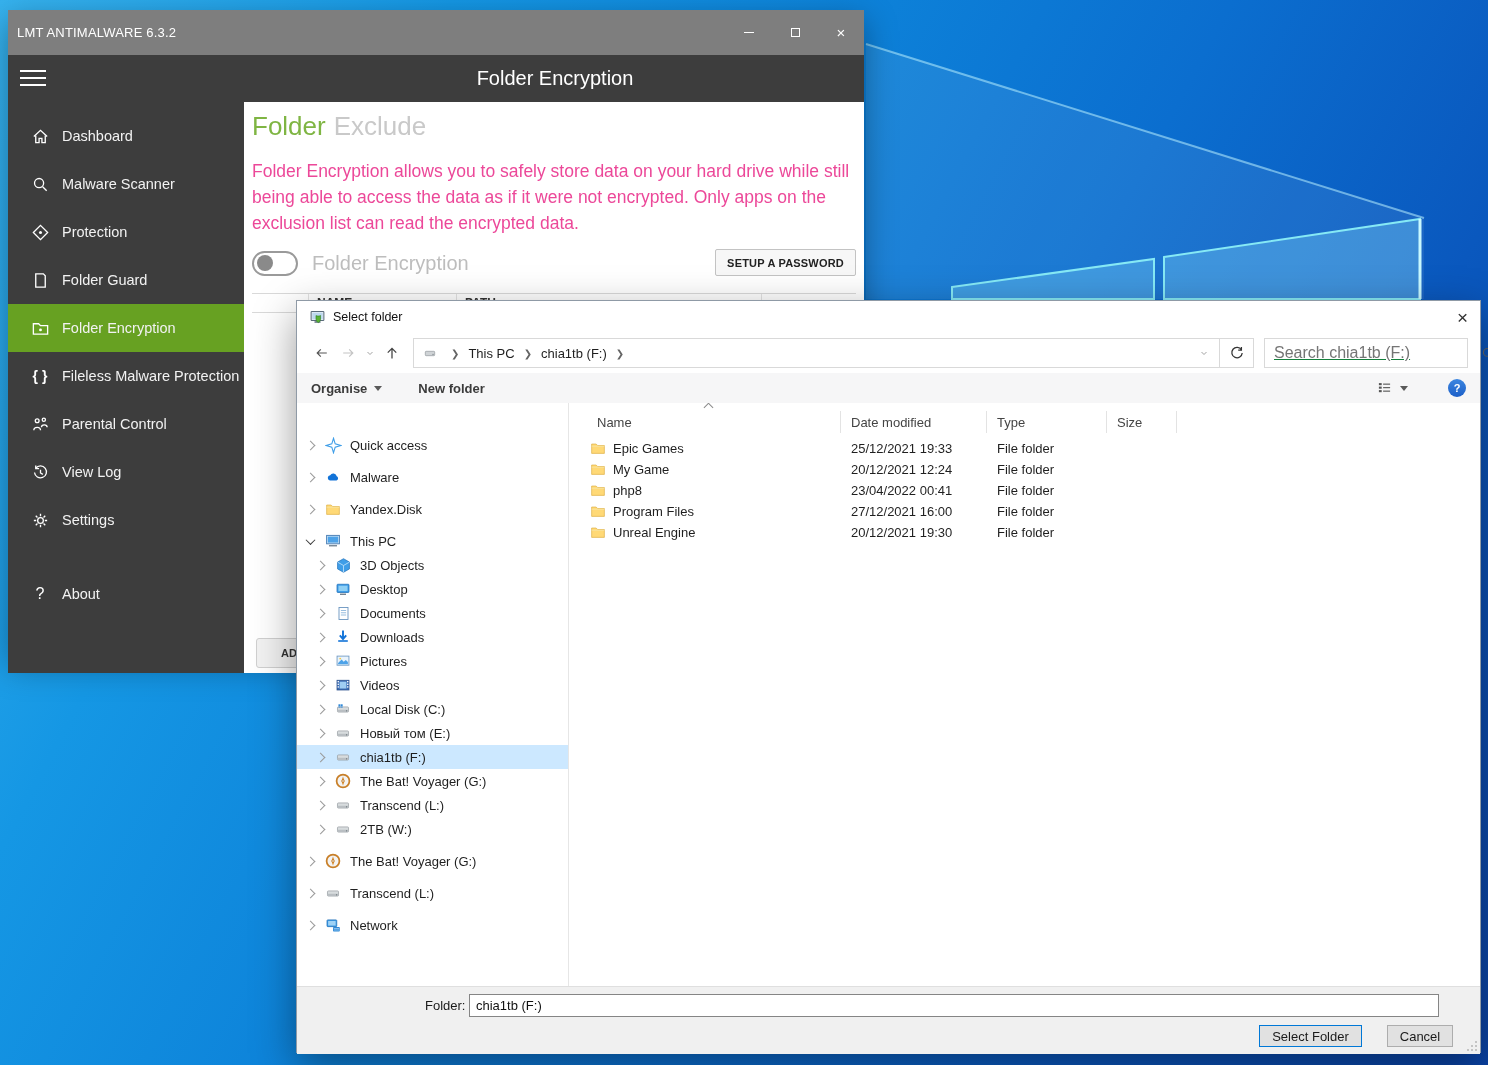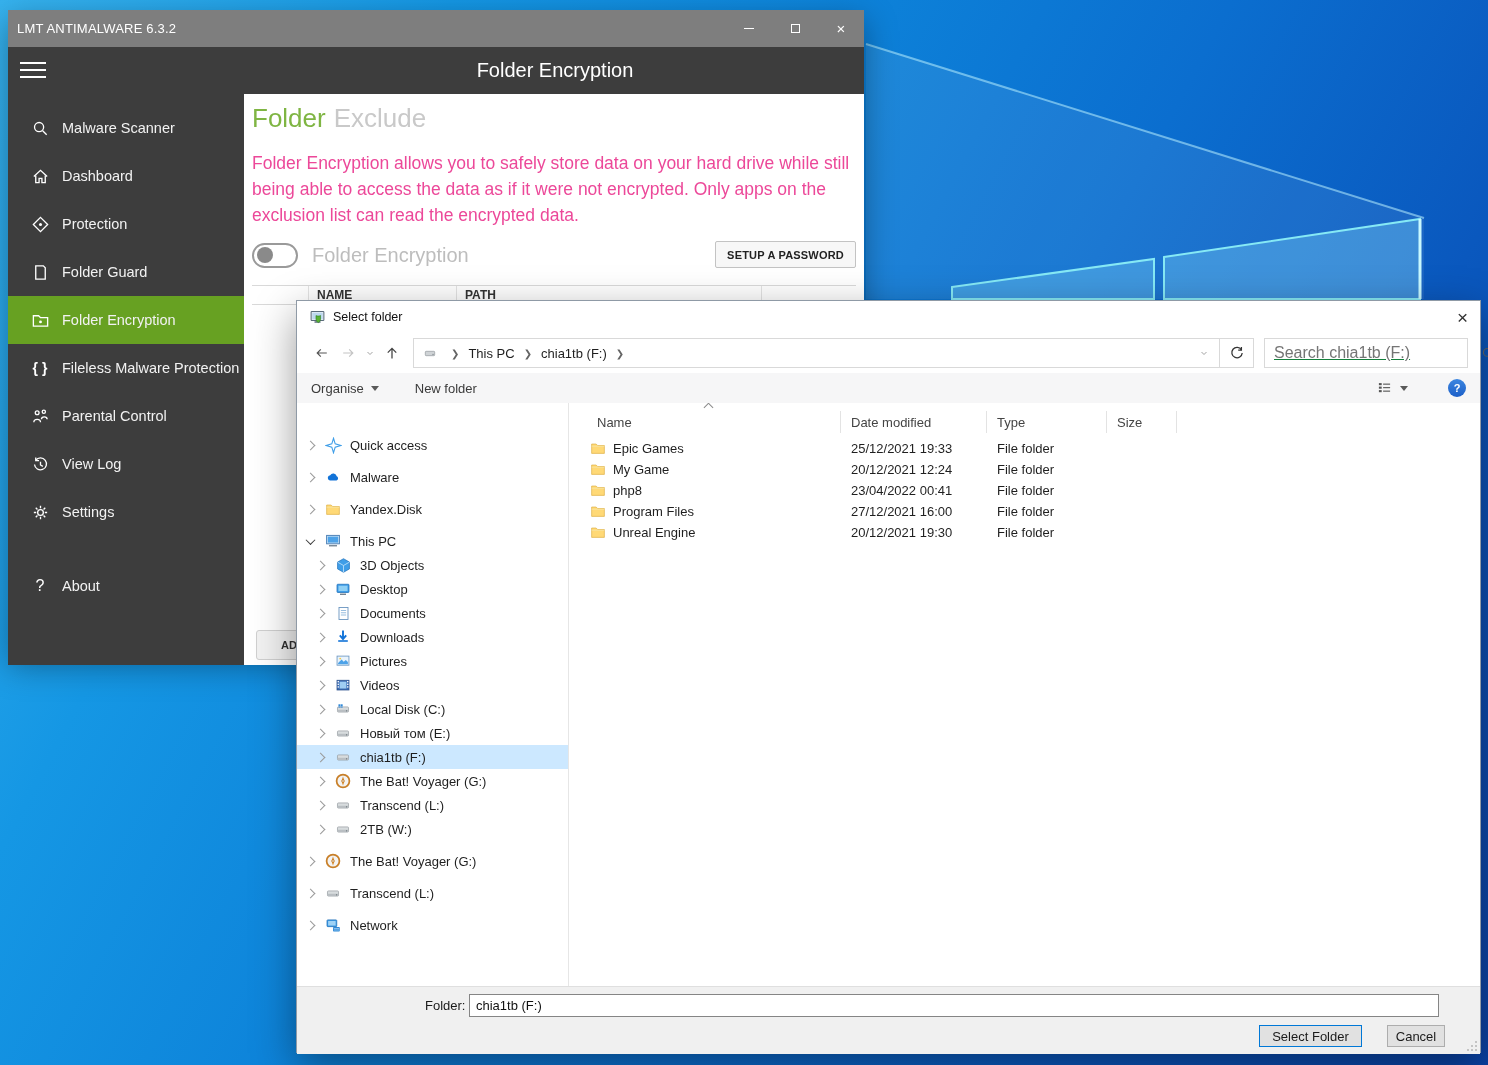--- a/index.html
+++ b/index.html
@@ -7,21 +7,21 @@
   body { font-family:"Liberation Sans", sans-serif;
     background:linear-gradient(118deg,#36b2ee 0%,#1597e4 22%,#0d82d9 42%,#0b6ecf 60%,#0a58be 78%,#0a42a4 100%); position:relative; }
   svg { display:block; }
 
   
   .desktop-art { position:absolute; inset:0; z-index:0; }
 
   
   .app { position:absolute; left:8px; top:10px; width:856px; height:646px; z-index:2;
          box-shadow:0 10px 30px rgba(0,0,0,.35); background:#fff; }
-  .app-titlebar { height:37px; background:#7e7e7e; color:#fff; display:flex; align-items:center; }
+  .app-titlebar { height:45px; background:#7e7e7e; color:#fff; display:flex; align-items:center; }
   .app-title { font-size:13px; padding-left:9px; letter-spacing:.2px; flex:1; }
   .winbtn { width:46px; height:28px; display:flex; align-items:center; justify-content:center; color:#fff; font-size:14px; }
   .wb-min i { display:block; width:10px; height:1px; background:#fff; }
   .wb-max i { display:block; width:9px; height:9px; border:1px solid #fff; }
   .wb-close { font-size:15px; }
   .app-header { height:47px; background:#3d3d3d; position:relative; }
   .hamburger { position:absolute; left:12px; top:13px; width:26px; height:20px; display:flex; flex-direction:column; justify-content:space-between; padding:2px 0; cursor:pointer; }
   .hamburger i { display:block; height:2px; background:#fff; }
   .app-header-title { position:absolute; left:238px; right:0; top:0; height:47px; line-height:47px; text-align:center; color:#fff; font-size:20px; font-weight:300; }
   .app-body { display:flex; height:571px; }
@@ -58,21 +58,21 @@
   .nav-ic { display:flex; align-items:center; justify-content:center; cursor:pointer; }
   .addr { flex:1; height:30px; border:1px solid #d9d9d9; margin-left:8px; display:flex; align-items:center; background:#fff; }
   .addr-drive { margin:0 6px 0 8px; }
   .crumb { font-size:13px; color:#1f1f1f; padding:0 2px; cursor:pointer; }
   .crumb-sep { font-size:10px; color:#646464; padding:0 7px; cursor:pointer; }
   .addr-dd { width:30px; height:28px; display:flex; align-items:center; justify-content:center; margin-left:auto; cursor:pointer; }
   .refresh-box { width:34px; height:30px; border:1px solid #d9d9d9; border-left:none; display:flex; align-items:center; justify-content:center; cursor:pointer; }
   .searchbox { width:204px; height:30px; border:1px solid #d9d9d9; margin-left:10px; display:flex; align-items:center; background:#fff; }
   .searchbox input { flex:1; border:none; outline:none; font-size:16px; color:#15803d; padding-left:9px; font-family:inherit; background:transparent;text-decoration:underline; }
   .dlg-toolbar { height:30px; background:#f6f6f7; display:flex; align-items:center; padding:0 14px; font-size:13px; color:#3b3b3b; }
-  .tb-item { display:flex; align-items:center; cursor:pointer; }
+  .tb-item { display:flex; align-items:center; cursor:pointer;font-weight:bold; }
   .tb-caret { width:0; height:0; border-left:4px solid transparent; border-right:4px solid transparent; border-top:5px solid #5a5a5a; margin-left:7px; }
   .tb-new { margin-left:36px; }
   .tb-right { margin-left:auto; display:flex; align-items:center; }
   .help-btn { width:18px; height:18px; border-radius:50%; background:linear-gradient(#3c86e0,#1c5fc8); color:#fff; font-size:11px; font-weight:bold; display:flex; align-items:center; justify-content:center; margin-left:40px; cursor:pointer; }
   .dlg-main { height:583px; display:flex; overflow:hidden; }
   .tree { width:272px; border-right:1px solid #e6e6e6; padding-top:30px; overflow:hidden; }
   .tree-row { height:24px; display:flex; align-items:center; font-size:13px; color:#1f1f1f; cursor:pointer; }
   .tree-row.lvl0 { padding-left:10px; margin-top:8px; }
   .tree-row.lvl0.first { margin-top:0; }
   .tree-row.lvl1 { padding-left:20px; }
@@ -94,21 +94,21 @@
   .f-c0 { width:272px; display:flex; align-items:center; padding-left:20px; }
   .f-c0 .t-ic { margin-right:6px; }
   .f-c1 { width:146px; padding-left:10px; }
   .f-c2 { width:120px; padding-left:10px; }
   .f-c3 { width:70px; padding-left:10px; }
   .dlg-footer { height:68px; background:#f0f0f0; border-top:1px solid #dfdfdf; position:relative; }
   .folder-label { position:absolute; left:128px; top:11px; width:36px; font-size:13px; color:#1a1a1a; text-align:right; }
   .folder-input { position:absolute; left:172px; top:7px; width:970px; height:23px; border:1px solid #858585; font-size:13px; color:#111; padding:0 6px; font-family:inherit; outline:none; background:#fff; }
   .btn { position:absolute; top:38px; height:22px; background:#e1e1e1; font-size:13px; color:#1a1a1a; font-family:inherit; cursor:pointer; }
   .btn-select { left:962px; width:103px; border:1.5px solid #0078d7; }
-  .btn-cancel { left:1090px; width:58px; border:1px solid #adadad; }
+  .btn-cancel { left:1090px; width:66px; border:1px solid #adadad; }
   .resize-grip { position:absolute; right:3px; bottom:3px; width:10px; height:10px; opacity:.5; }
 </style>
 </head>
 <body>
 
 <svg class="desktop-art" width="1488" height="1065" viewBox="0 0 1488 1065">
   <polygon points="866,44 1424,218 1424,299 866,299" fill="rgba(255,255,255,0.07)"></polygon>
   <line x1="866" y1="44" x2="1424" y2="218" stroke="rgba(185,240,255,0.55)" stroke-width="2"></line>
   <polygon points="952,287 1154,259 1154,299 952,299" fill="rgba(130,215,250,0.35)" stroke="#86e9f5" stroke-width="2"></polygon>
   <polygon points="1164,257 1420,219 1420,299 1164,299" fill="rgba(130,215,250,0.35)" stroke="#86e9f5" stroke-width="2"></polygon>
@@ -132,34 +132,34 @@
         <i></i>
         <i></i>
       </span>
     <div class="app-header-title">Folder Encryption</div>
   </div>
   <div class="app-body">
     <div class="sidebar" id="sidebar">
         <div class="sb-item">
           <span class="sb-ic">
             <svg width="19" height="19" viewBox="0 0 20 20" fill="none">
+              <path d="M3 10 L10 3.5 L17 10" stroke="#fff" stroke-width="1.4" fill="none"></path>
+              <path d="M5 9 V16.5 H8.5 V12 H11.5 V16.5 H15 V9" stroke="#fff" stroke-width="1.4" fill="none"></path>
+            </svg>
+          </span>
+          <span class="sb-label">Dashboard</span>
+        </div>
+        <div class="sb-item">
+          <span class="sb-ic">
+            <svg width="19" height="19" viewBox="0 0 20 20" fill="none">
               <circle cx="8.5" cy="8.5" r="4.8" stroke="#fff" stroke-width="1.4" fill="none"></circle>
               <line x1="12.3" y1="12.3" x2="16.5" y2="16.5" stroke="#fff" stroke-width="1.4" fill="none"></line>
             </svg>
           </span>
           <span class="sb-label">Malware Scanner</span>
-        </div>
-        <div class="sb-item">
-          <span class="sb-ic">
-            <svg width="19" height="19" viewBox="0 0 20 20" fill="none">
-              <path d="M3 10 L10 3.5 L17 10" stroke="#fff" stroke-width="1.4" fill="none"></path>
-              <path d="M5 9 V16.5 H8.5 V12 H11.5 V16.5 H15 V9" stroke="#fff" stroke-width="1.4" fill="none"></path>
-            </svg>
-          </span>
-          <span class="sb-label">Dashboard</span>
         </div>
         <div class="sb-item">
           <span class="sb-ic">
             <svg width="19" height="19" viewBox="0 0 20 20" fill="none">
               <path d="M10 2.5 L17.5 10 L10 17.5 L2.5 10 Z" stroke="#fff" stroke-width="1.4" fill="none"></path>
               <circle cx="10" cy="10" r="1.6" fill="#fff"></circle>
             </svg>
           </span>
           <span class="sb-label">Protection</span>
         </div>

